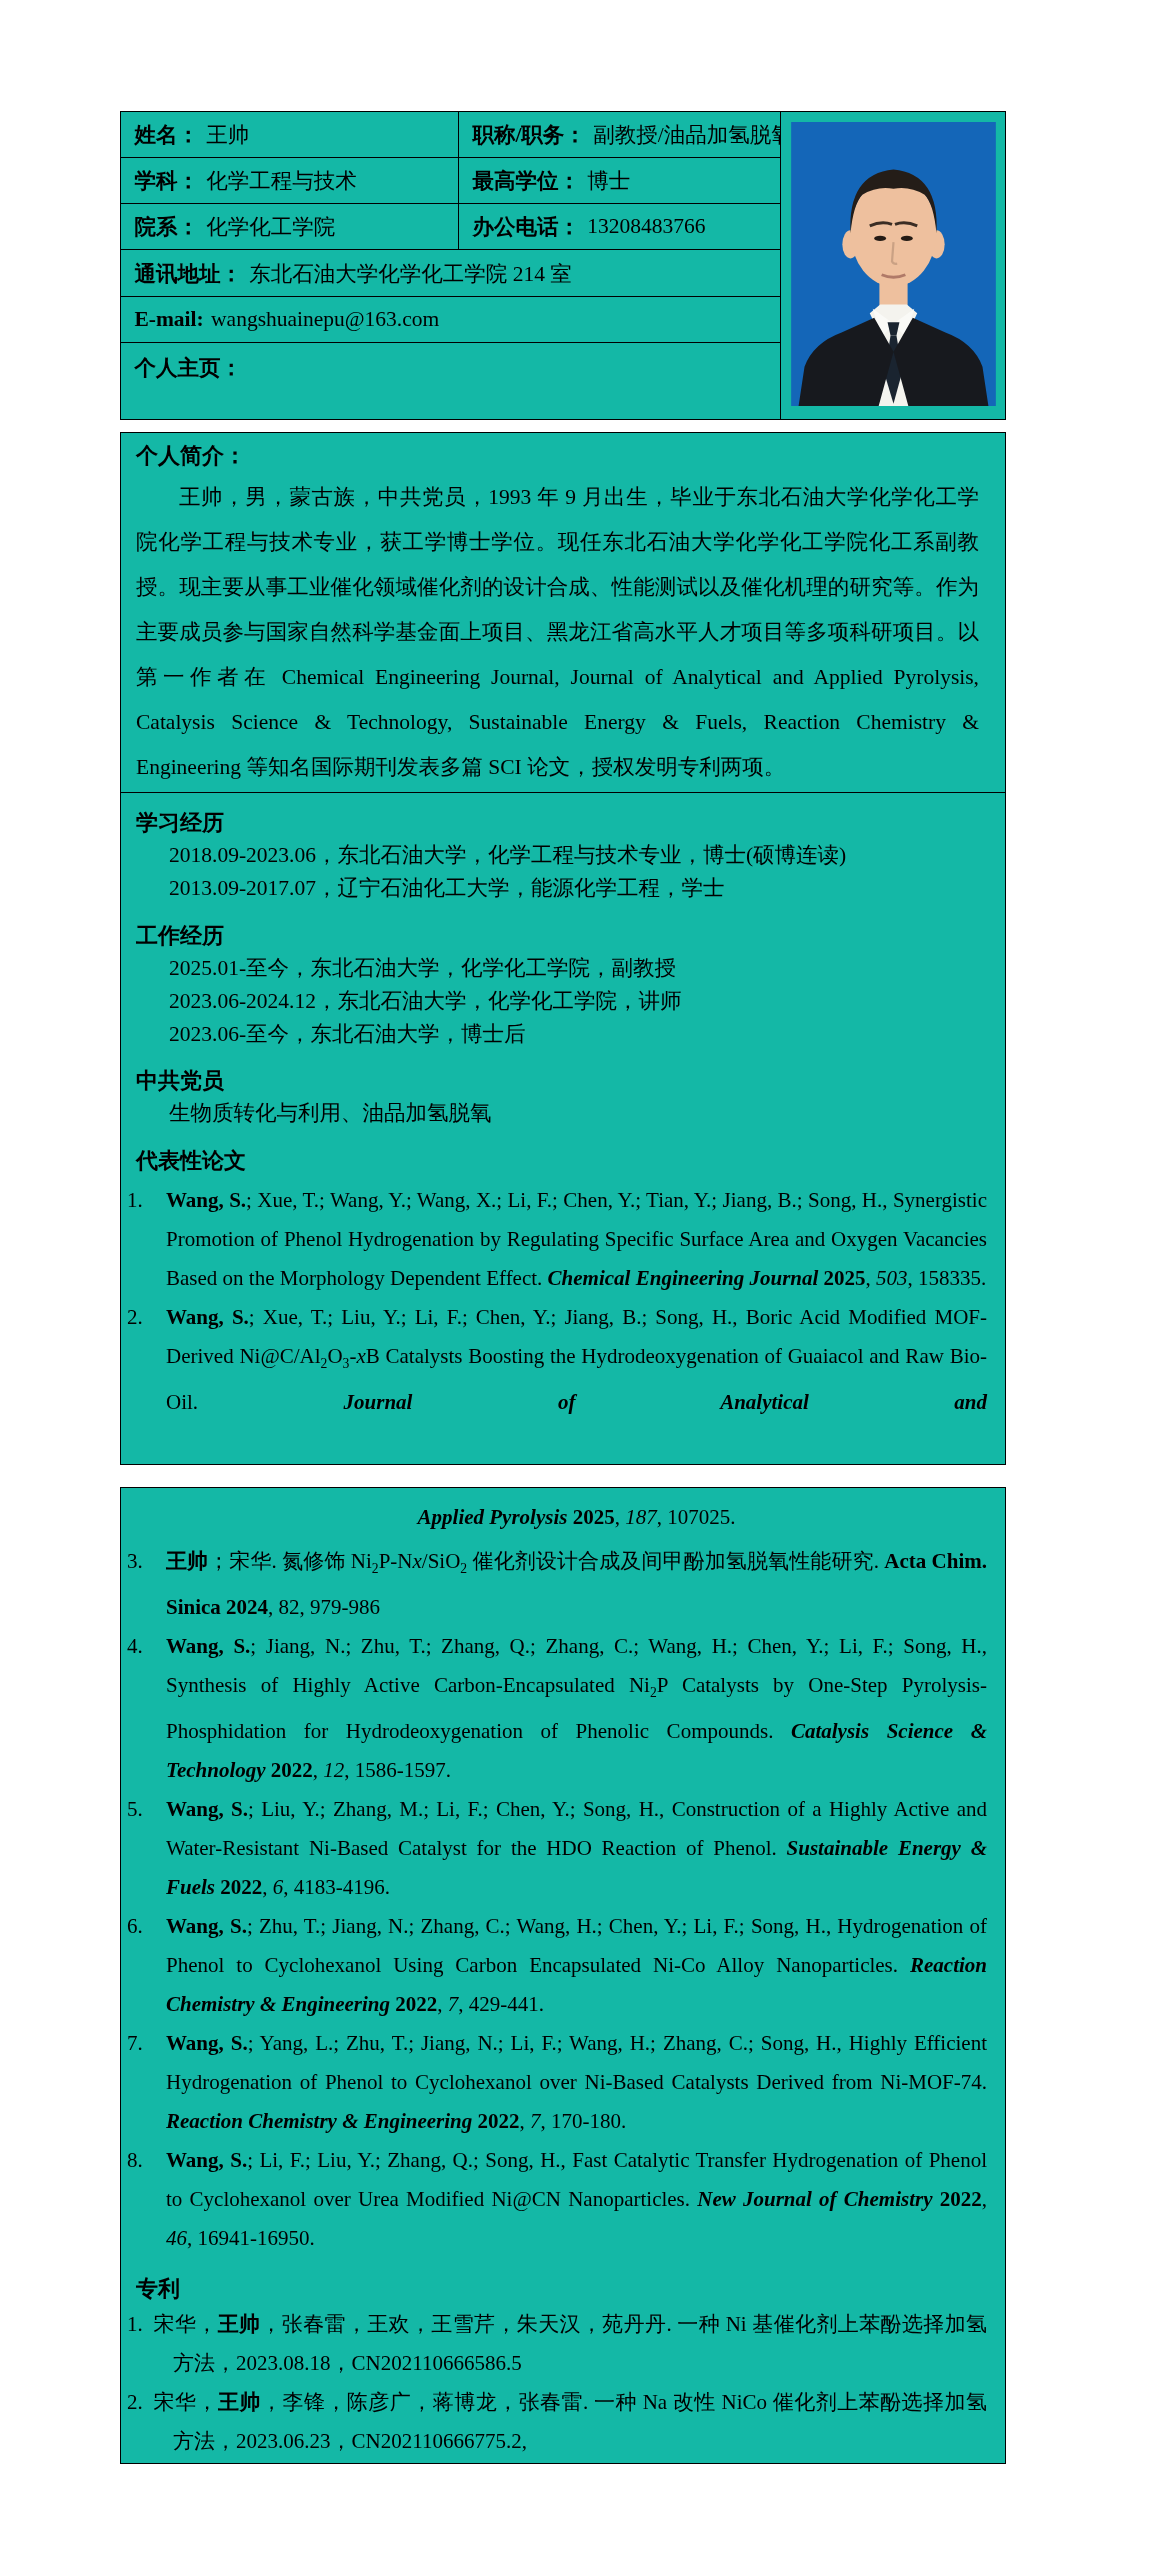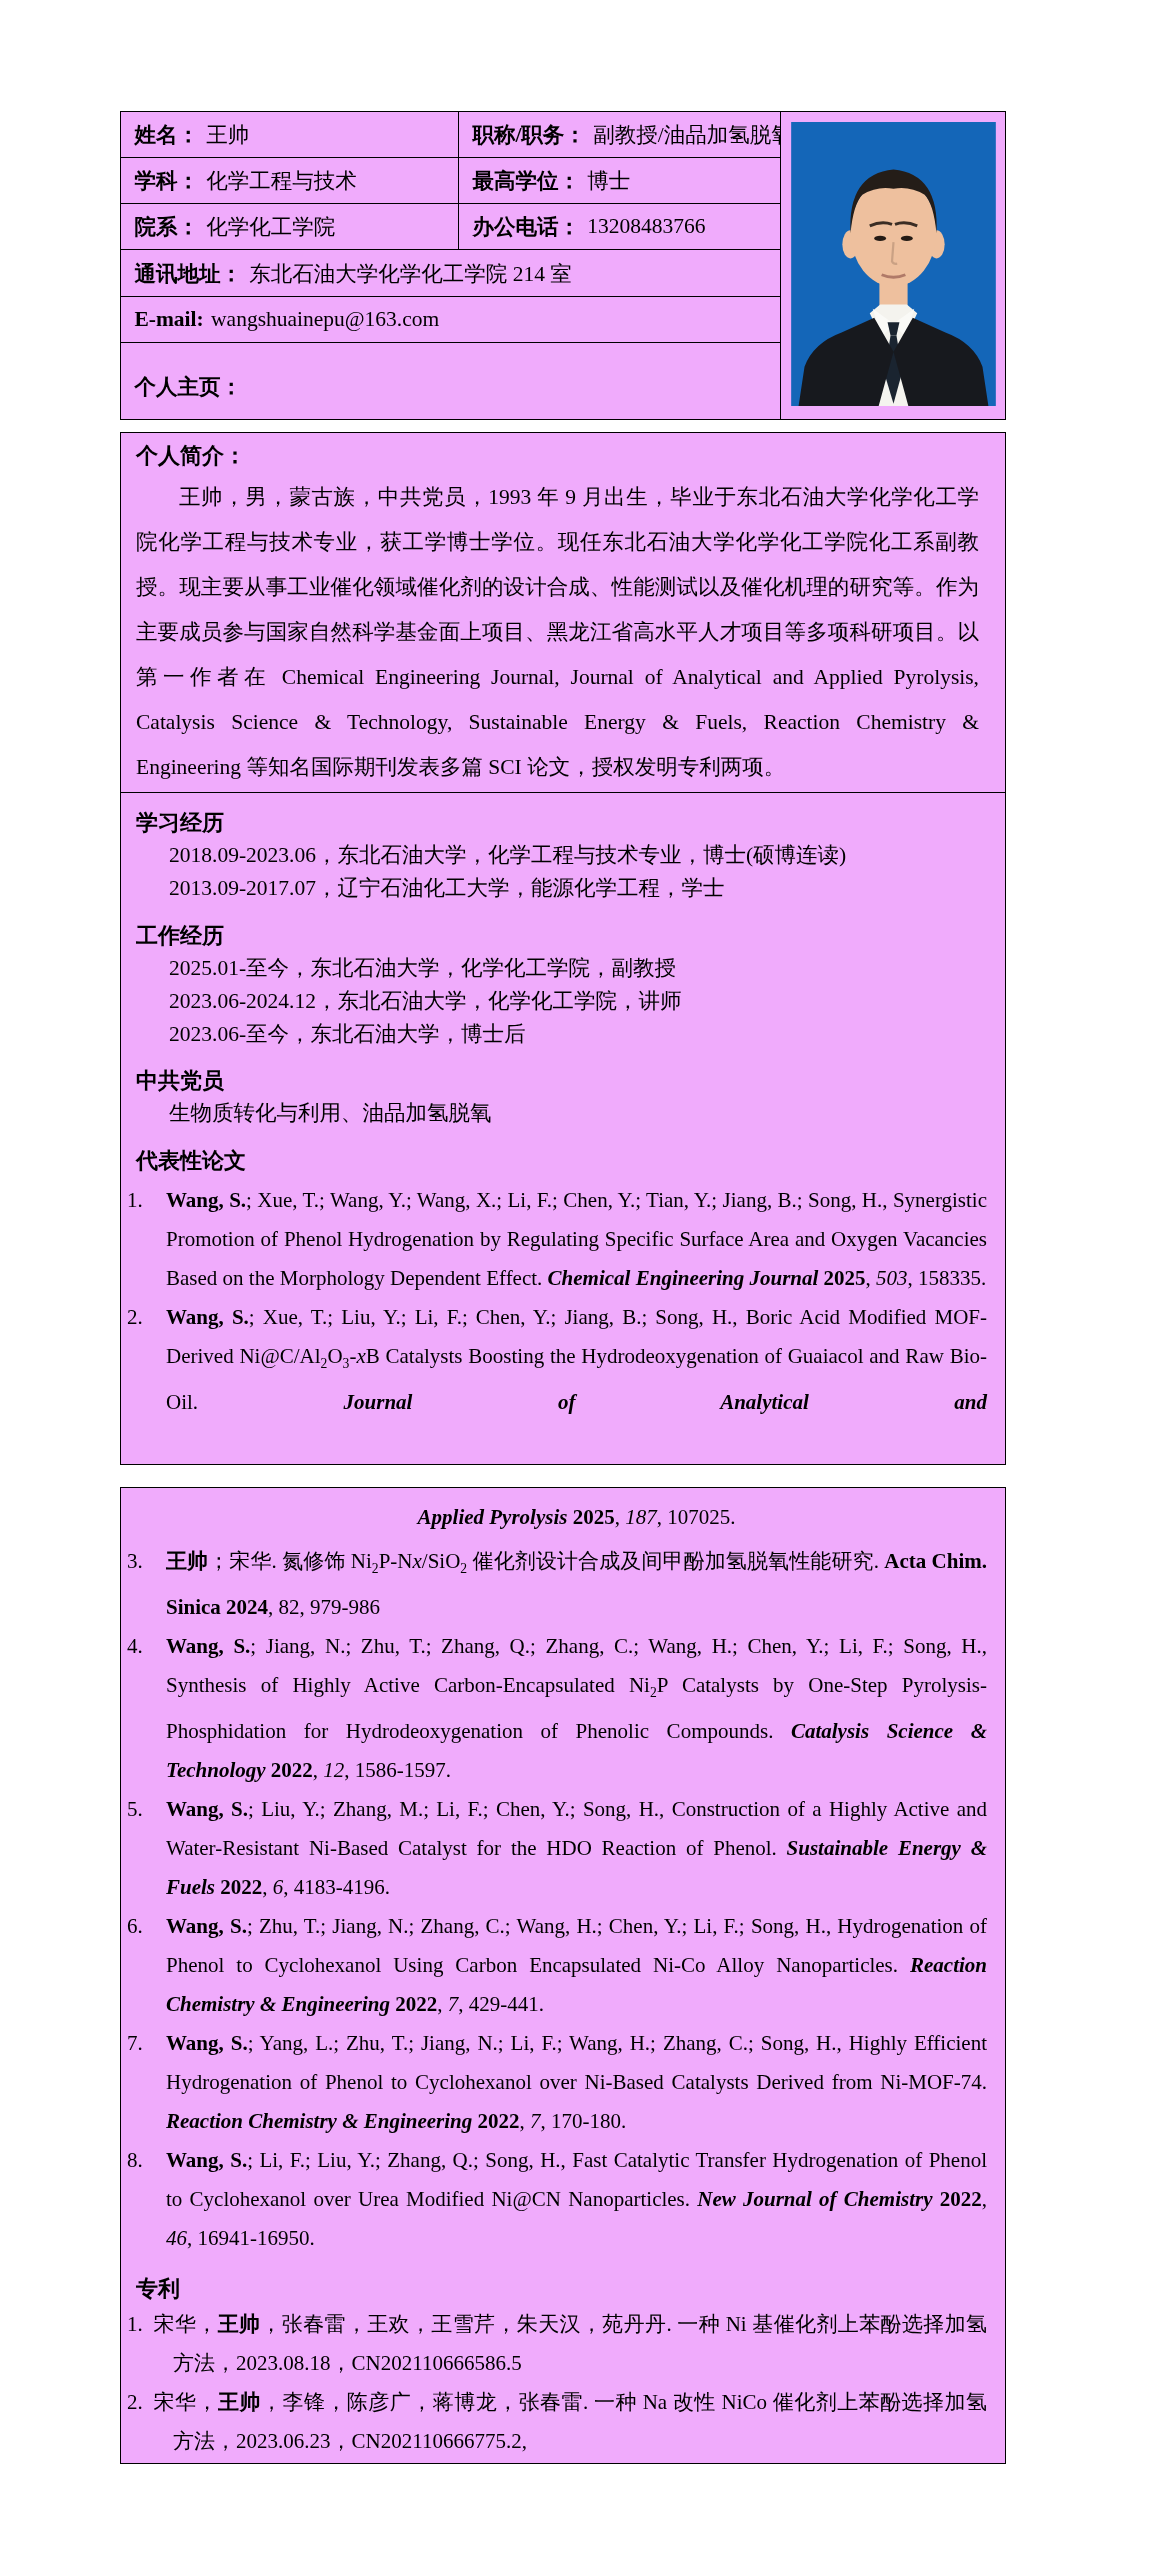--- a/index.html
+++ b/index.html
@@ -1,37 +1,37 @@
 <!DOCTYPE html>
 <html style="font-size:12px"><head>
 <meta charset="utf-8">
 <style>
   html,body{margin:0;padding:0;}
   body{
     width:1176px;height:2576px;position:relative;background:#ffffff;color:#000;
     font-family:"Liberation Serif","DejaVu Serif",serif;
   }
-  .abs{position:absolute;box-sizing:border-box;background:#f0abfc;}
+  .abs{position:absolute;box-sizing:border-box;background:#14b8a6;}
 
   
   .info-table{
     left:120px;top:111px;width:886px;height:309px;
     border:1.5px solid #000;
     display:grid;
     grid-template-columns:338px 322px 1fr;
     grid-template-rows:46px 46px 46px 47px 46px 1fr;
   }
   .cell{
     border-right:0.7px solid #000;border-bottom:0.7px solid #000;
     display:flex;align-items:center;padding-left:13.4px;
     font-size:21.5px;overflow:hidden;white-space:nowrap;
   }
   .cell .lbl{font-weight:bold;margin-right:7.4px;}
   .span2{grid-column:1/3;}
-  .row-last{border-bottom:none;align-items:center;padding-top:10.4px;}
+  .row-last{border-bottom:none;align-items:flex-start;padding-top:10.4px;}
   .photo-cell{
     grid-column:3;grid-row:1/7;border-right:none;border-bottom:none;
     display:flex;justify-content:center;align-items:flex-start;padding:10.4px 0 0 0;
   }
   .photo-frame{width:205px;height:284px;display:block;}
 
   
   .intro-box{
     left:120px;top:432px;width:886px;height:360px;
     border:1.5px solid #000;border-bottom:none;

